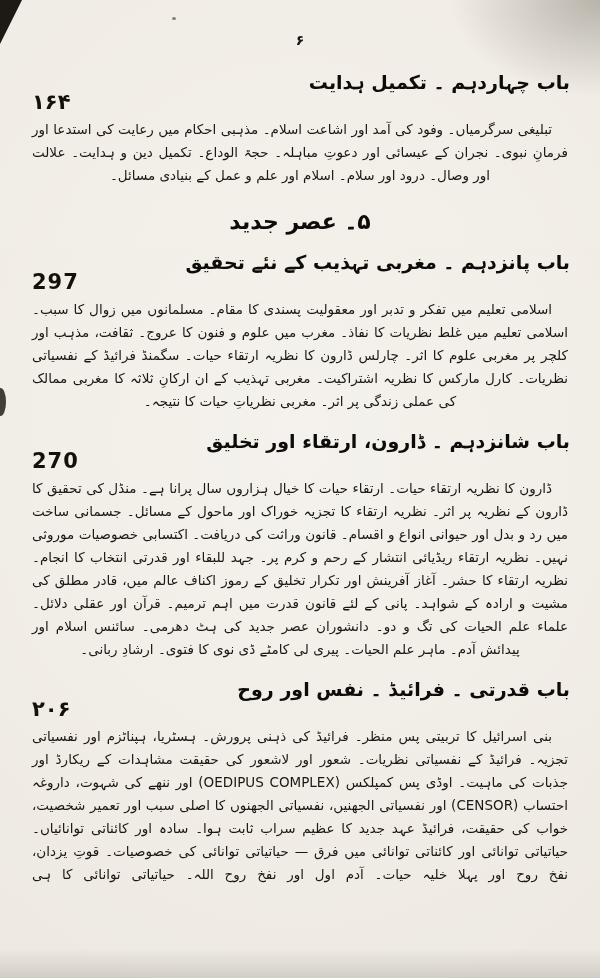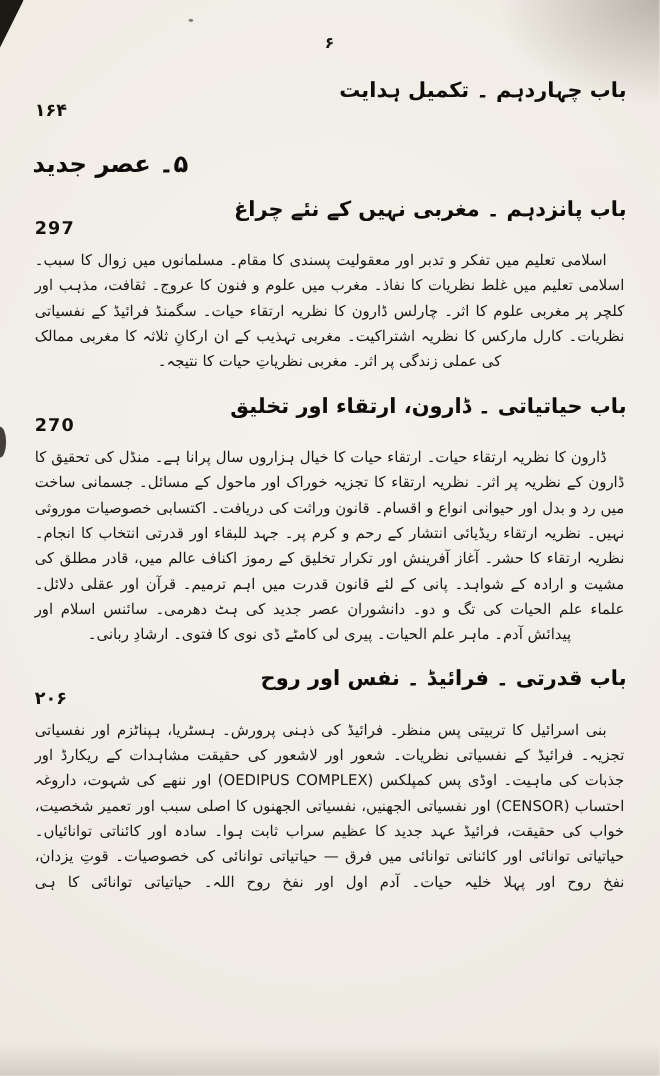--- a/index.html
+++ b/index.html
@@ -76,38 +76,38 @@
     text-align: right;
     font-size: 19px;
     line-height: 1.5;
     font-weight: bold;
     color: #0e0c0a;
   }
   .chapter-page {
     position: absolute;
     left: 2px;
     top: 22px;
-    font-size: 16px;
+    font-size: 21px;
     font-weight: bold;
     letter-spacing: 1px;
     color: #131109;
   }
   .chapter-summary {
     margin: 4px 2px 0 2px;
     font-size: 13.5px;
     line-height: 23px;
     text-align: justify;
     text-align-last: center;
     text-indent: 16px;
     color: #1b1813;
   }
   .chapter-summary.continued { text-align-last: justify; }
   .part-heading {
     margin: 22px 0 14px 0;
-    text-align: left;
+    text-align: center;
     font-size: 22px;
     font-weight: bold;
     color: #0e0c0a;
   }
 </style>
 </head>
 <body>
 
 <div class="page">
   <div class="corner-tl"></div>
@@ -117,35 +117,36 @@
 
   <div class="content">
 
     <div class="folio">۶</div>
 
     <section class="chapter">
       <div class="chapter-head">
         <h2 class="chapter-title">باب چہاردہم ۔ تکمیل ہدایت</h2>
         <span class="chapter-page">۱۶۴</span>
       </div>
+      <p class="chapter-summary">تبلیغی سرگرمیاں۔ وفود کی آمد اور اشاعت اسلام۔ مذہبی احکام میں رعایت کی استدعا اور فرمانِ نبوی۔ نجران کے عیسائی اور دعوتِ مباہلہ۔ حجۃ الوداع۔ تکمیل دین و ہدایت۔ علالت اور وصال۔ درود اور سلام۔ اسلام اور علم و عمل کے بنیادی مسائل۔</p>
     </section>
 
     <h1 class="part-heading">۵۔ عصر جدید</h1>
 
     <section class="chapter">
       <div class="chapter-head">
-        <h2 class="chapter-title">باب پانزدہم ۔ مغربی نہیں کے نئے چراغ</h2>
+        <h2 class="chapter-title">باب پانزدہم ۔ مغربی تہذیب کے نئے تحقیق</h2>
         <span class="chapter-page">297</span>
       </div>
       <p class="chapter-summary">اسلامی تعلیم میں تفکر و تدبر اور معقولیت پسندی کا مقام۔ مسلمانوں میں زوال کا سبب۔ اسلامی تعلیم میں غلط نظریات کا نفاذ۔ مغرب میں علوم و فنون کا عروج۔ ثقافت، مذہب اور کلچر پر مغربی علوم کا اثر۔ چارلس ڈارون کا نظریہ ارتقاء حیات۔ سگمنڈ فرائیڈ کے نفسیاتی نظریات۔ کارل مارکس کا نظریہ اشتراکیت۔ مغربی تہذیب کے ان ارکانِ ثلاثہ کا مغربی ممالک کی عملی زندگی پر اثر۔ مغربی نظریاتِ حیات کا نتیجہ۔</p>
     </section>
 
     <section class="chapter">
       <div class="chapter-head">
-        <h2 class="chapter-title">باب حیاتیاتی ۔ ڈارون، ارتقاء اور تخلیق</h2>
+        <h2 class="chapter-title">باب شانزدہم ۔ ڈارون، ارتقاء اور تخلیق</h2>
         <span class="chapter-page">270</span>
       </div>
       <p class="chapter-summary">ڈارون کا نظریہ ارتقاء حیات۔ ارتقاء حیات کا خیال ہزاروں سال پرانا ہے۔ منڈل کی تحقیق کا ڈارون کے نظریہ پر اثر۔ نظریہ ارتقاء کا تجزیہ خوراک اور ماحول کے مسائل۔ جسمانی ساخت میں رد و بدل اور حیوانی انواع و اقسام۔ قانون وراثت کی دریافت۔ اکتسابی خصوصیات موروثی نہیں۔ نظریہ ارتقاء ریڈیائی انتشار کے رحم و کرم پر۔ جہد للبقاء اور قدرتی انتخاب کا انجام۔ نظریہ ارتقاء کا حشر۔ آغاز آفرینش اور تکرار تخلیق کے رموز اکناف عالم میں، قادر مطلق کی مشیت و ارادہ کے شواہد۔ پانی کے لئے قانون قدرت میں اہم ترمیم۔ قرآن اور عقلی دلائل۔ علماء علم الحیات کی تگ و دو۔ دانشوران عصر جدید کی ہٹ دھرمی۔ سائنس اسلام اور پیدائش آدم۔ ماہر علم الحیات۔ پیری لی کامٹے ڈی نوی کا فتوی۔ ارشادِ ربانی۔</p>
     </section>
 
     <section class="chapter">
       <div class="chapter-head">
         <h2 class="chapter-title">باب قدرتی ۔ فرائیڈ ۔ نفس اور روح</h2>
         <span class="chapter-page">۲۰۶</span>
       </div>

